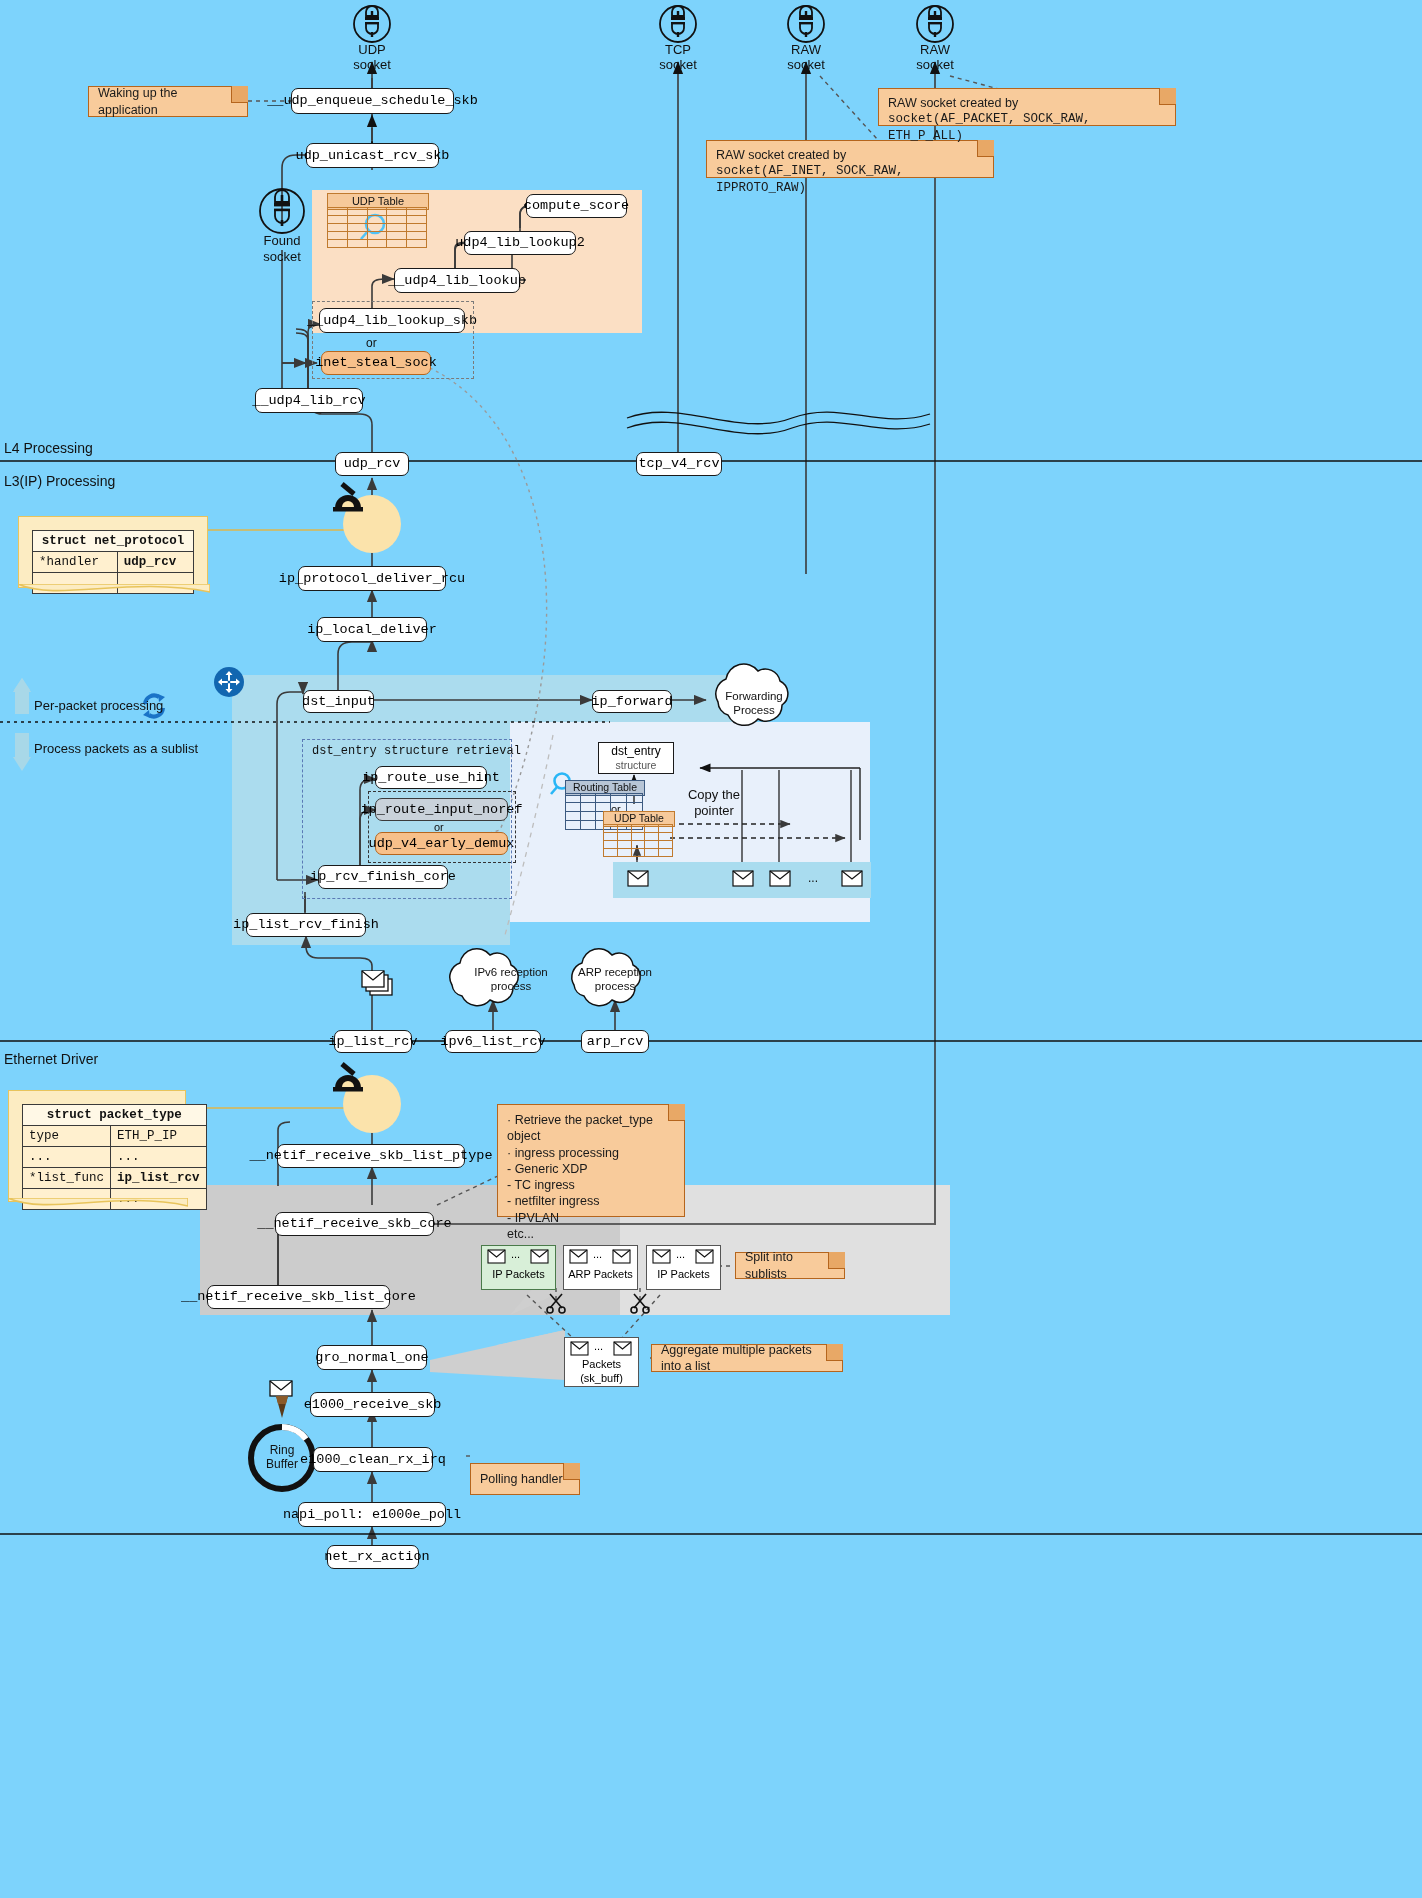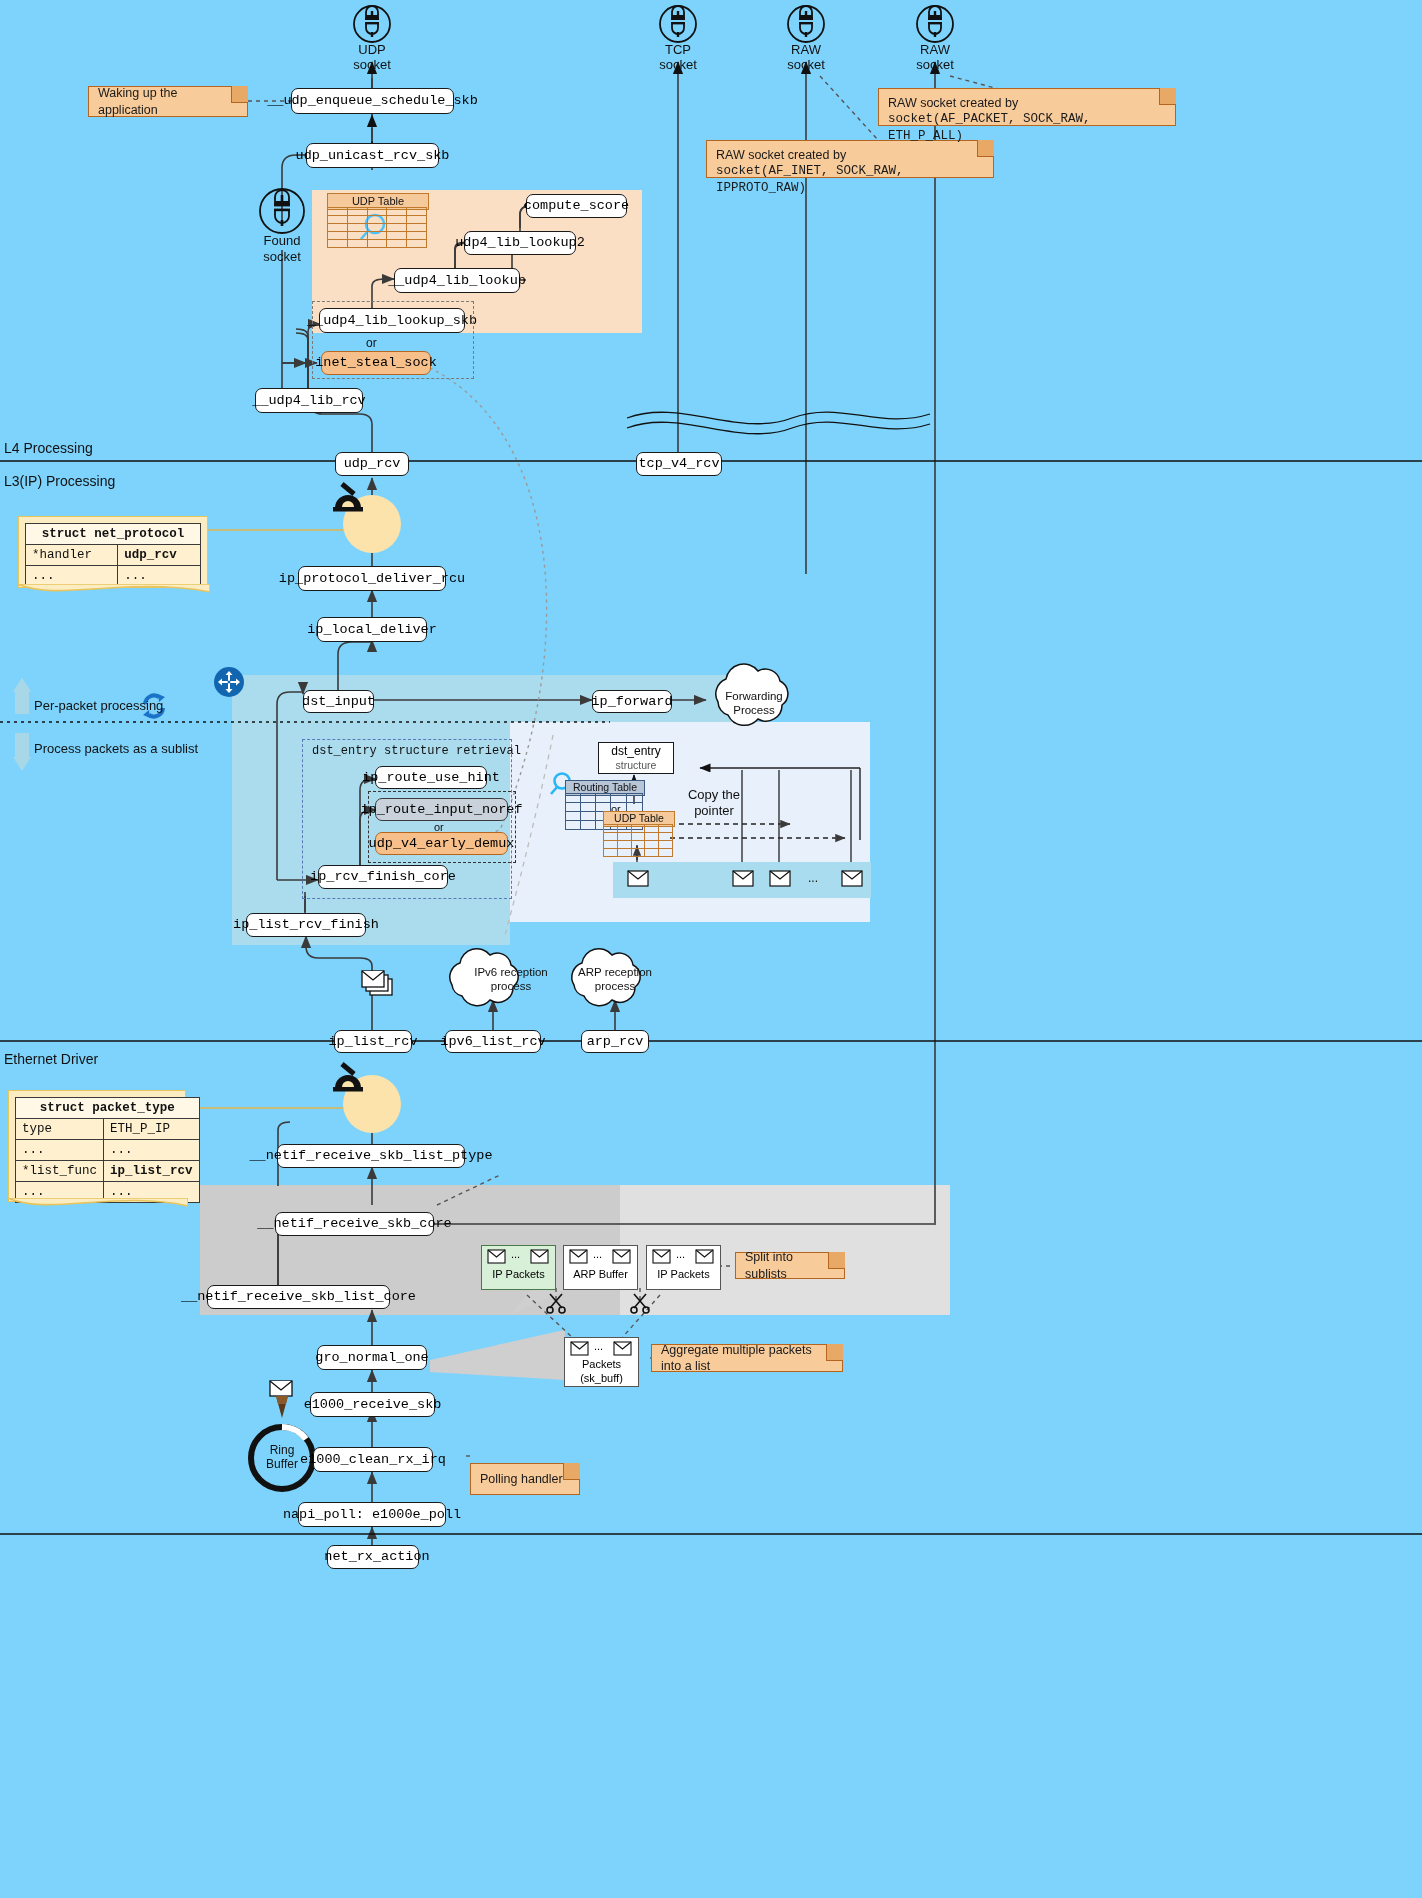--- a/index.html
+++ b/index.html
@@ -21,21 +21,21 @@
   .note{
     position:absolute;box-sizing:border-box;
     background:#f8cb9b;border:1.6px solid #b5651d;
     font-family:"Liberation Sans",sans-serif;font-size:12.5px;color:#1a1a1a;
     padding:6px 9px;line-height:1.3;
   }
   .note .fold{position:absolute;right:-1px;top:-1px;width:16px;height:16px;
     background:#e8a866;border-left:1.6px solid #b5651d;border-bottom:1.6px solid #b5651d;}
   .note code,.note .mono{font-family:"Liberation Mono",monospace;font-size:12.5px;}
   
-  .struct{position:absolute;box-sizing:border-box;background:#fcecc2;border:1.6px solid #e8c45c;padding:6px;}
+  .struct{position:absolute;box-sizing:border-box;background:#fcecc2;border:1.6px solid #e8c45c;padding:13px;}
   .struct table{border-collapse:collapse;width:100%;background:#fff0cf;}
   .struct td{border:1.2px solid #3a3a3a;font-family:"Liberation Mono",monospace;font-size:12.5px;padding:3px 6px;color:#111;}
   .struct td.hd{text-align:center;font-weight:bold;background:#fff8e6;}
   .struct .wave{position:absolute;left:-1px;right:-1px;bottom:-13px;height:16px;}
   
   .fill{position:absolute;}
   .lbl{position:absolute;font-family:"Liberation Sans",sans-serif;font-size:13px;color:#111;white-space:nowrap;}
   .mono-lbl{position:absolute;font-family:"Liberation Mono",monospace;font-size:13px;color:#111;white-space:nowrap;}
   .or-lbl{position:absolute;font-family:"Liberation Sans",sans-serif;font-size:12px;color:#111;}
   
@@ -402,20 +402,30 @@
   <div class="note" style="left:651px;top:1344px;width:192px;height:28px;display:flex;align-items:center;">
     <span class="fold"></span>
     <span>Aggregate multiple packets into a list</span>
   </div>
 
   <div class="note" style="left:470px;top:1463px;width:110px;height:32px;display:flex;align-items:center;">
     <span class="fold"></span>
     <span>Polling handler</span>
   </div>
 
+  <div class="note" style="left:497px;top:1104px;width:188px;height:113px;padding:7px 9px;">
+    <span class="fold"></span>
+    <div>· Retrieve the packet_type object</div>
+    <div>· ingress processing</div>
+    <div>  - Generic XDP</div>
+    <div>  - TC ingress</div>
+    <div>  - netfilter ingress</div>
+    <div>  - IPVLAN</div>
+    <div>  etc...</div>
+  </div>
 
   <div class="lbl" style="left:4px;top:440px;font-size:14px;">L4 Processing</div>
   <div class="lbl" style="left:4px;top:473px;font-size:14px;">L3(IP) Processing</div>
   <div class="lbl" style="left:4px;top:1051px;font-size:14px;">Ethernet Driver</div>
 
   <div class="lbl" style="left:34px;top:698px;">Per-packet processing</div>
   <div class="lbl" style="left:34px;top:741px;">Process packets as a sublist</div>
 
   <div class="node" style="left:291px;top:88px;width:163px;height:26px;">__udp_enqueue_schedule_skb</div>
   <div class="node" style="left:306px;top:143px;width:133px;height:25px;">udp_unicast_rcv_skb</div>
@@ -698,21 +708,21 @@
           <path d="M1,1 L9.5,8 L18,1" fill="none" stroke="#111" stroke-width="1.1"></path>
         </svg>
     </div>
     <div class="abs" style="left:29px;top:2px;font-size:11px;">...</div>
     <div class="abs" style="left:48px;top:3px;">
       <svg width="19" height="15">
           <rect x="1" y="1" width="17" height="13" fill="#fff" stroke="#111" stroke-width="1.1"></rect>
           <path d="M1,1 L9.5,8 L18,1" fill="none" stroke="#111" stroke-width="1.1"></path>
         </svg>
     </div>
-    <div class="abs" style="left:0;top:22px;width:73px;text-align:center;font-size:11px;">ARP Buffer</div>
+    <div class="abs" style="left:0;top:22px;width:73px;text-align:center;font-size:11px;">ARP Packets</div>
   </div>
 
   <div class="abs" style="left:646px;top:1245px;width:73px;height:43px;background:#fff;border:1.2px solid #555;">
     <div class="abs" style="left:5px;top:3px;">
       <svg width="19" height="15">
           <rect x="1" y="1" width="17" height="13" fill="#fff" stroke="#111" stroke-width="1.1"></rect>
           <path d="M1,1 L9.5,8 L18,1" fill="none" stroke="#111" stroke-width="1.1"></path>
         </svg>
     </div>
     <div class="abs" style="left:29px;top:2px;font-size:11px;">...</div>

